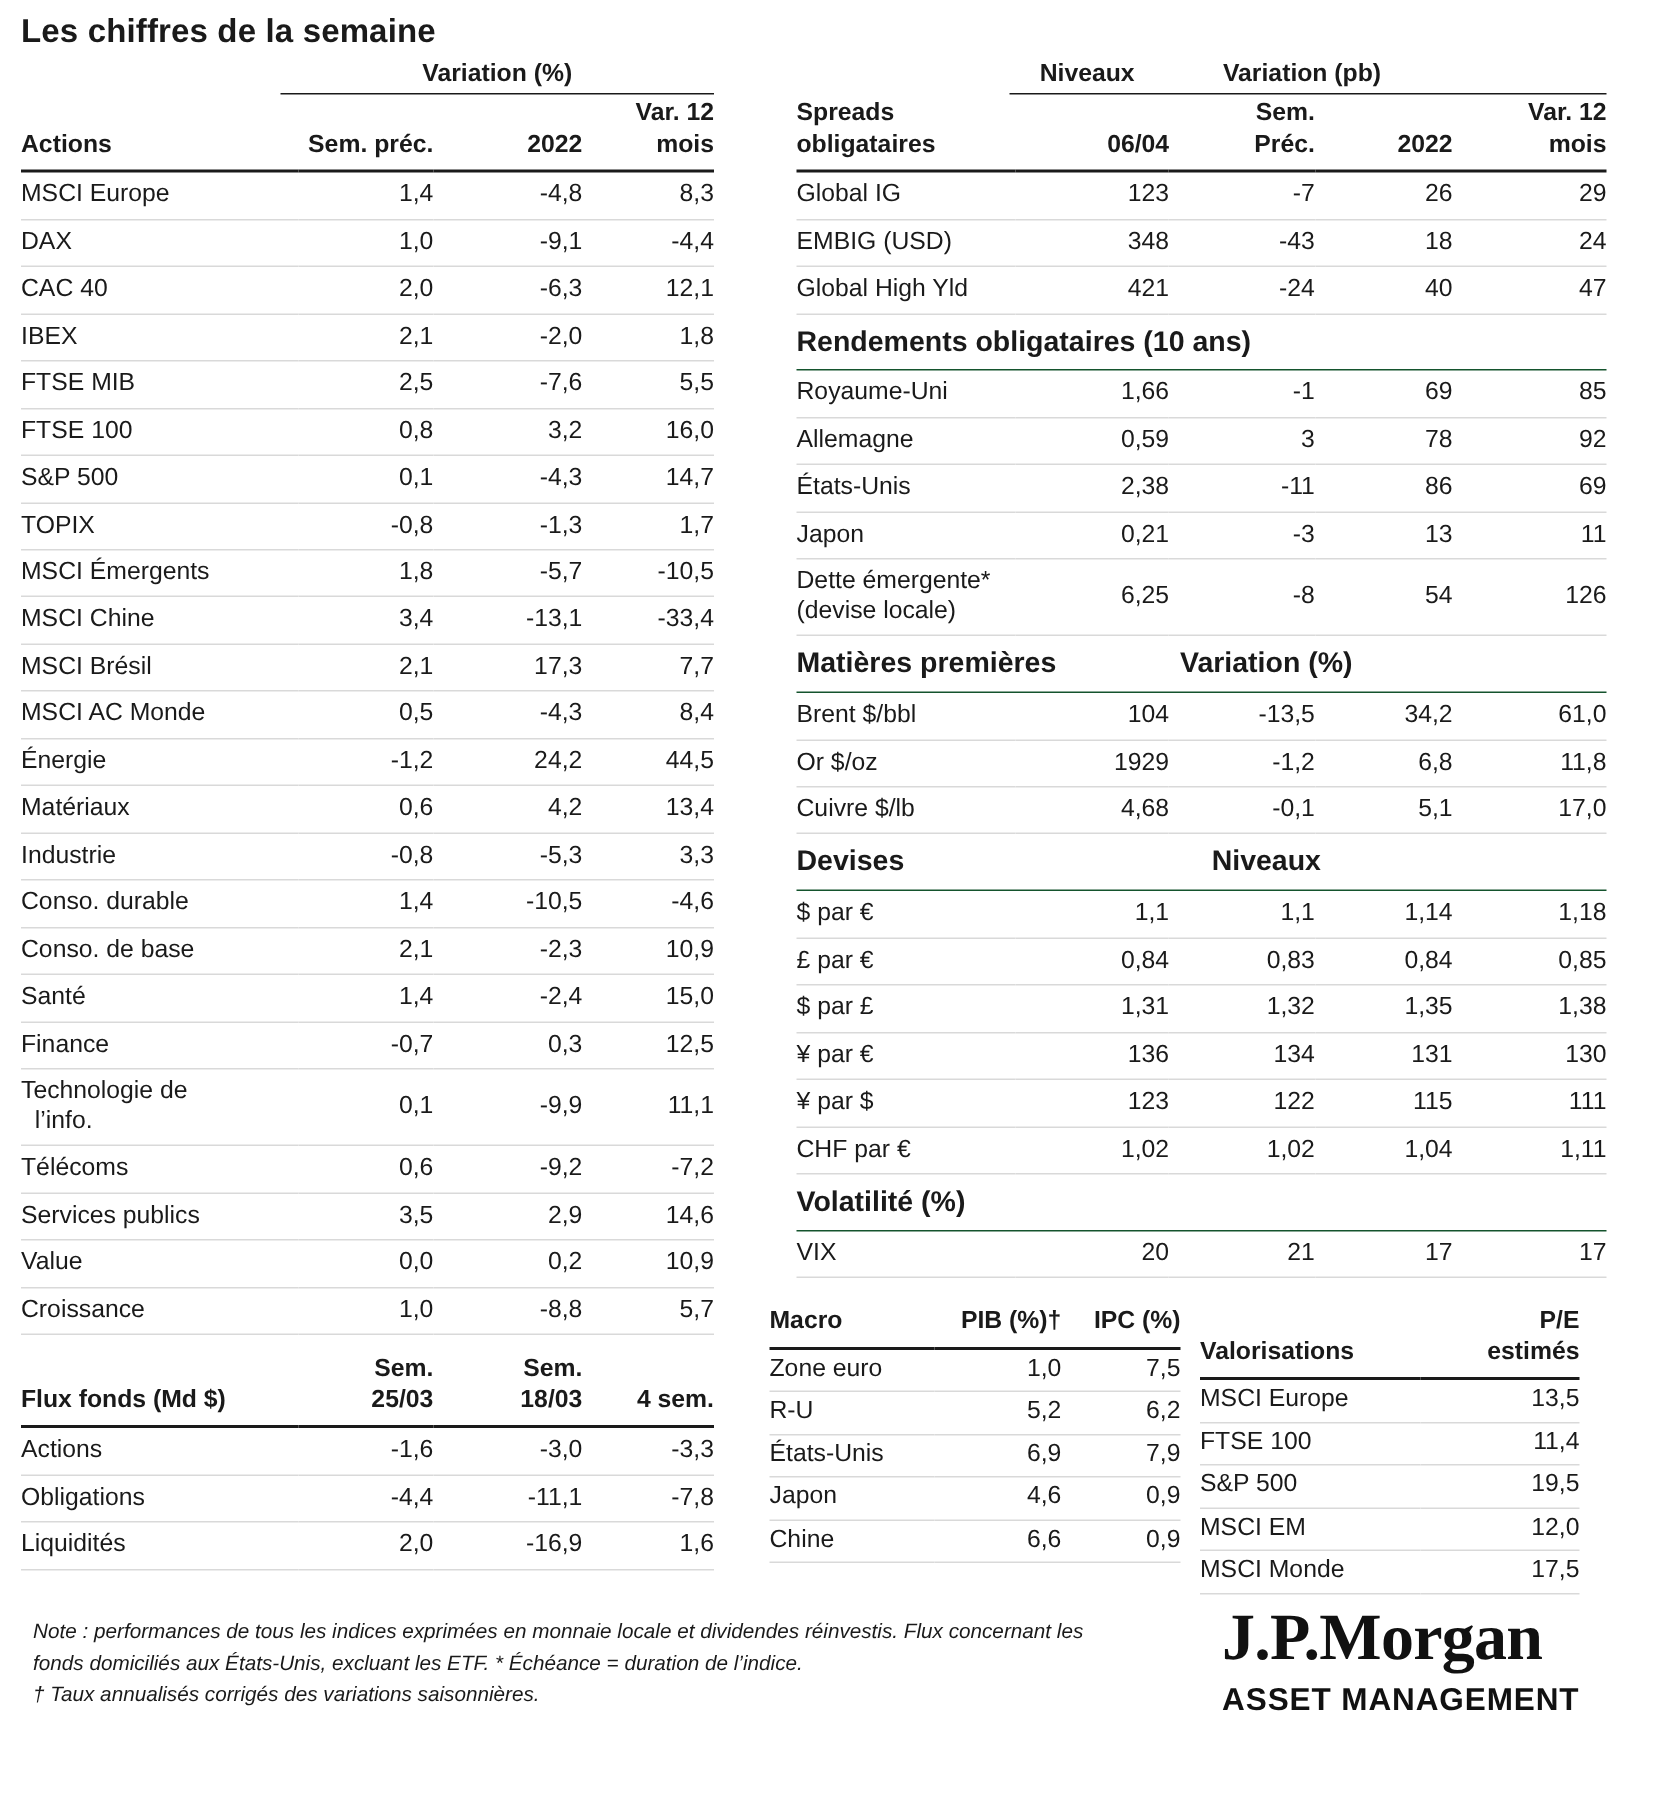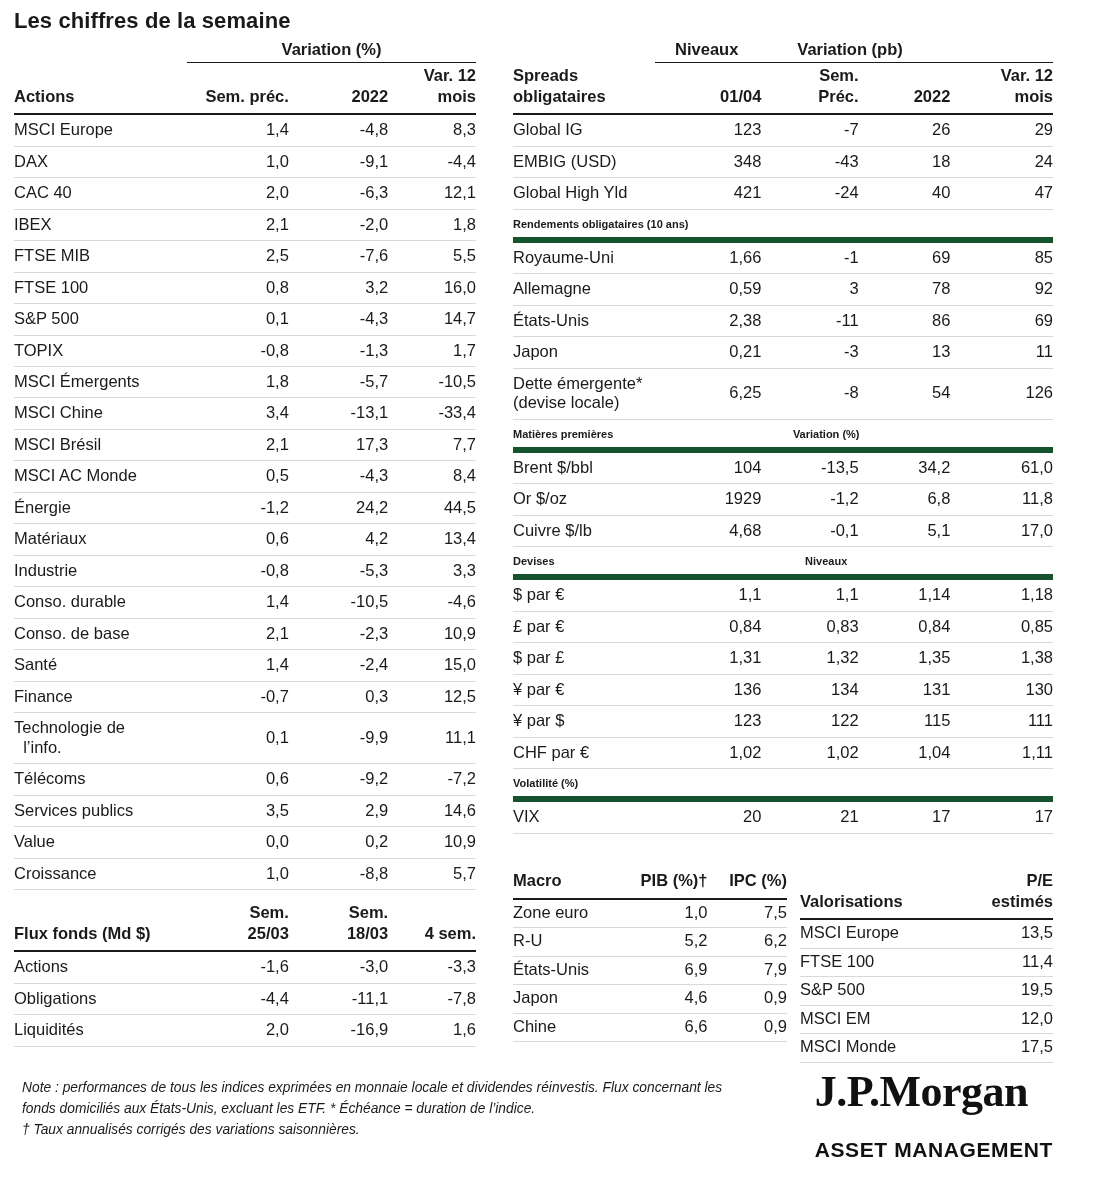--- a/index.html
+++ b/index.html
@@ -18,36 +18,36 @@
   thead th.lbl{text-align:left;}
   tbody td{text-align:right;padding:5px 0 6px 0;border-bottom:1px solid #d9d9d9;line-height:1.18;vertical-align:middle;}
   tbody td.lbl{text-align:left;}
   .tight tbody td{padding:3px 0 5px 0;}
   
   .group-row{position:relative;height:26px;border-bottom:1px solid #1a1a1a;font-size:16.5px;font-weight:700;}
   .group-center{position:absolute;left:50%;transform:translateX(-50%);bottom:3px;white-space:nowrap;}
   .group-a{position:absolute;left:13%;transform:translateX(-50%);bottom:3px;white-space:nowrap;}
   .group-b{position:absolute;left:49%;transform:translateX(-50%);bottom:3px;white-space:nowrap;}
   
-  .section-row{position:relative;border-bottom:6px solid #14532d;padding:8px 0 6px 0;font-size:11px;font-weight:700;line-height:1.2;}
+  .section-row{position:relative;border-bottom:1px solid #14532d;padding:8px 0 6px 0;font-size:19px;font-weight:700;line-height:1.2;}
   .section-group{position:absolute;left:58%;transform:translateX(-50%);bottom:6px;white-space:nowrap;}
   
   .abs{position:absolute;}
   .notes{
     position:absolute;left:22px;top:1078px;width:724px;
     font-size:13.8px;font-style:italic;line-height:1.52;color:#1a1a1a;
   }
   .notes p{margin:0;}
   .logo{position:absolute;right:56px;top:1070px;text-align:left;}
   .logo-main{
     font-family:"Liberation Serif","DejaVu Serif",serif;
     font-size:44px;font-weight:600;line-height:1.0;letter-spacing:-0.5px;color:#111;
   }
   .logo-sub{
-    font-size:21px;font-weight:600;letter-spacing:0.6px;margin-top:24px;color:#111;
+    font-size:21px;font-weight:600;letter-spacing:0.6px;margin-top:8px;color:#111;
     font-family:"Liberation Sans","DejaVu Sans",sans-serif;
   }
   .gap-top{}
 </style>
 </head>
 <body>
 
 <div id="canvas">
 
   <div class="title">Les chiffres de la semaine</div>
@@ -215,39 +215,39 @@
           <tr>
             <td class="lbl">Croissance</td>
             <td>1,0</td>
             <td>-8,8</td>
             <td>5,7</td>
           </tr>
         </tbody>
     </table>
   </div>
 
-  <div class="abs" style="left:513px;top:36px;width:540px;">
+  <div class="abs" style="left:531px;top:36px;width:540px;">
 
     <div class="group-row" style="margin-left:142px;">
       <span class="group-a">Niveaux</span>
       <span class="group-b">Variation (pb)</span>
     </div>
     <table>
       <colgroup>
           <col style="width:27%">
           <col style="width:19%">
           <col style="width:18%">
           <col style="width:17%">
           <col style="width:19%">
         </colgroup>
       <thead>
         <tr>
           <th class="lbl">Spreads
 obligataires</th>
-          <th>01/04</th>
+          <th>06/04</th>
           <th>Sem.
 Préc.</th>
           <th>2022</th>
           <th>Var. 12
 mois</th>
         </tr>
       </thead>
       <tbody>
           <tr>
             <td class="lbl">Global IG</td>

